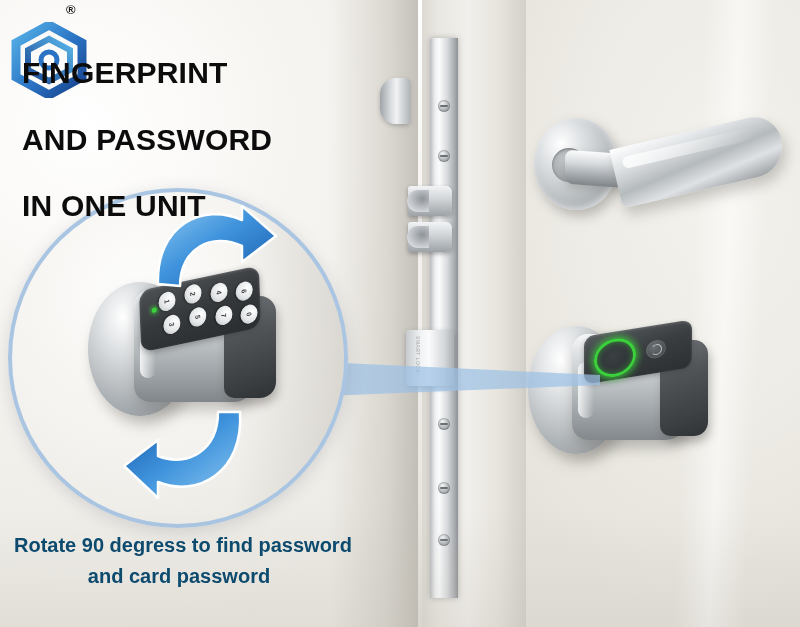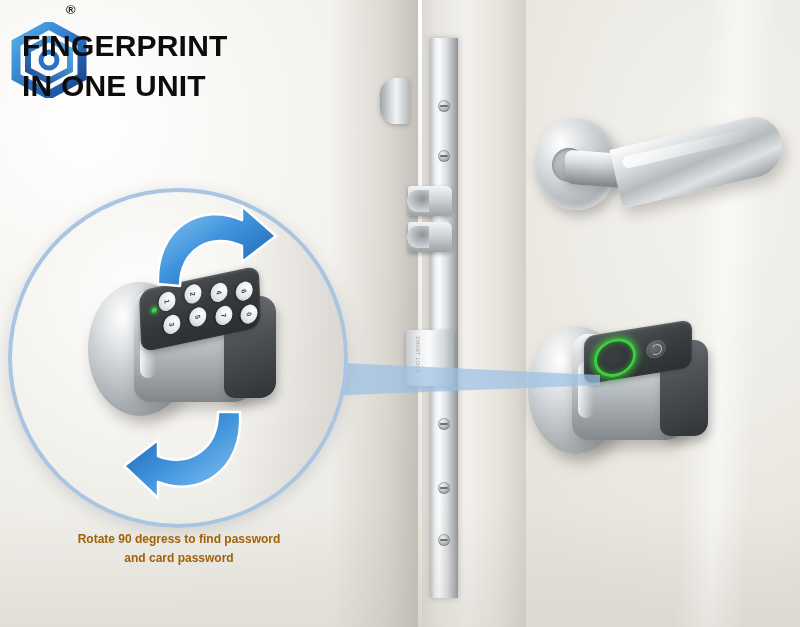--- a/index.html
+++ b/index.html
@@ -242,32 +242,32 @@
   
   .arrow-top{position:absolute;left:150px;top:196px;width:130px;height:95px;}
   .arrow-bottom{position:absolute;left:118px;top:398px;width:130px;height:105px;}
 
   
   .headline{
     position:absolute;left:22px;top:26px;width:420px;
     font-size:30px;font-weight:bold;line-height:1.32;color:#0c0c0c;
     letter-spacing:.2px;z-index:40;
   }
-  .headline div{white-space:nowrap;}
+  .headline div{white-space:nowrap;margin-top:27px;}
 
   
   .logo{position:absolute;left:10px;top:22px;width:78px;height:76px;z-index:30;}
   .logo-r{
     position:absolute;left:66px;top:2px;font-size:13px;color:#1b1b1b;font-weight:bold;z-index:41;
   }
 
   
   .caption{
     position:absolute;left:14px;top:530px;width:330px;
-    text-align:center;font-size:12px;font-weight:bold;color:#a16207;
+    text-align:center;font-size:20px;font-weight:bold;color:#0c4a6e;
     line-height:1.55;z-index:40;
   }
   .caption div{white-space:nowrap;}
 </style>
 </head>
 <body>
 
 <div class="stage">
 
   <div class="wall-left"></div>
@@ -375,20 +375,21 @@
       </linearGradient>
     </defs>
     <polygon points="39,3 72,21 72,55 39,73 6,55 6,21" fill="none" stroke="url(#lgOuter)" stroke-width="9"></polygon>
     <polygon points="39,17 60,28 60,48 39,59 18,48 18,28" fill="none" stroke="url(#lgInner)" stroke-width="6"></polygon>
     <circle cx="39" cy="38" r="8" fill="none" stroke="#2a72c4" stroke-width="5"></circle>
   </svg>
   <div class="logo-r">®</div>
 
   <div class="headline">
     <div>FINGERPRINT</div>
+    <div>AND PASSWORD</div>
     <div>IN ONE UNIT</div>
   </div>
 
   <div class="caption">
     <div>Rotate 90 degress to find password</div>
     <div>and card password</div>
   </div>
 
 </div>
 

